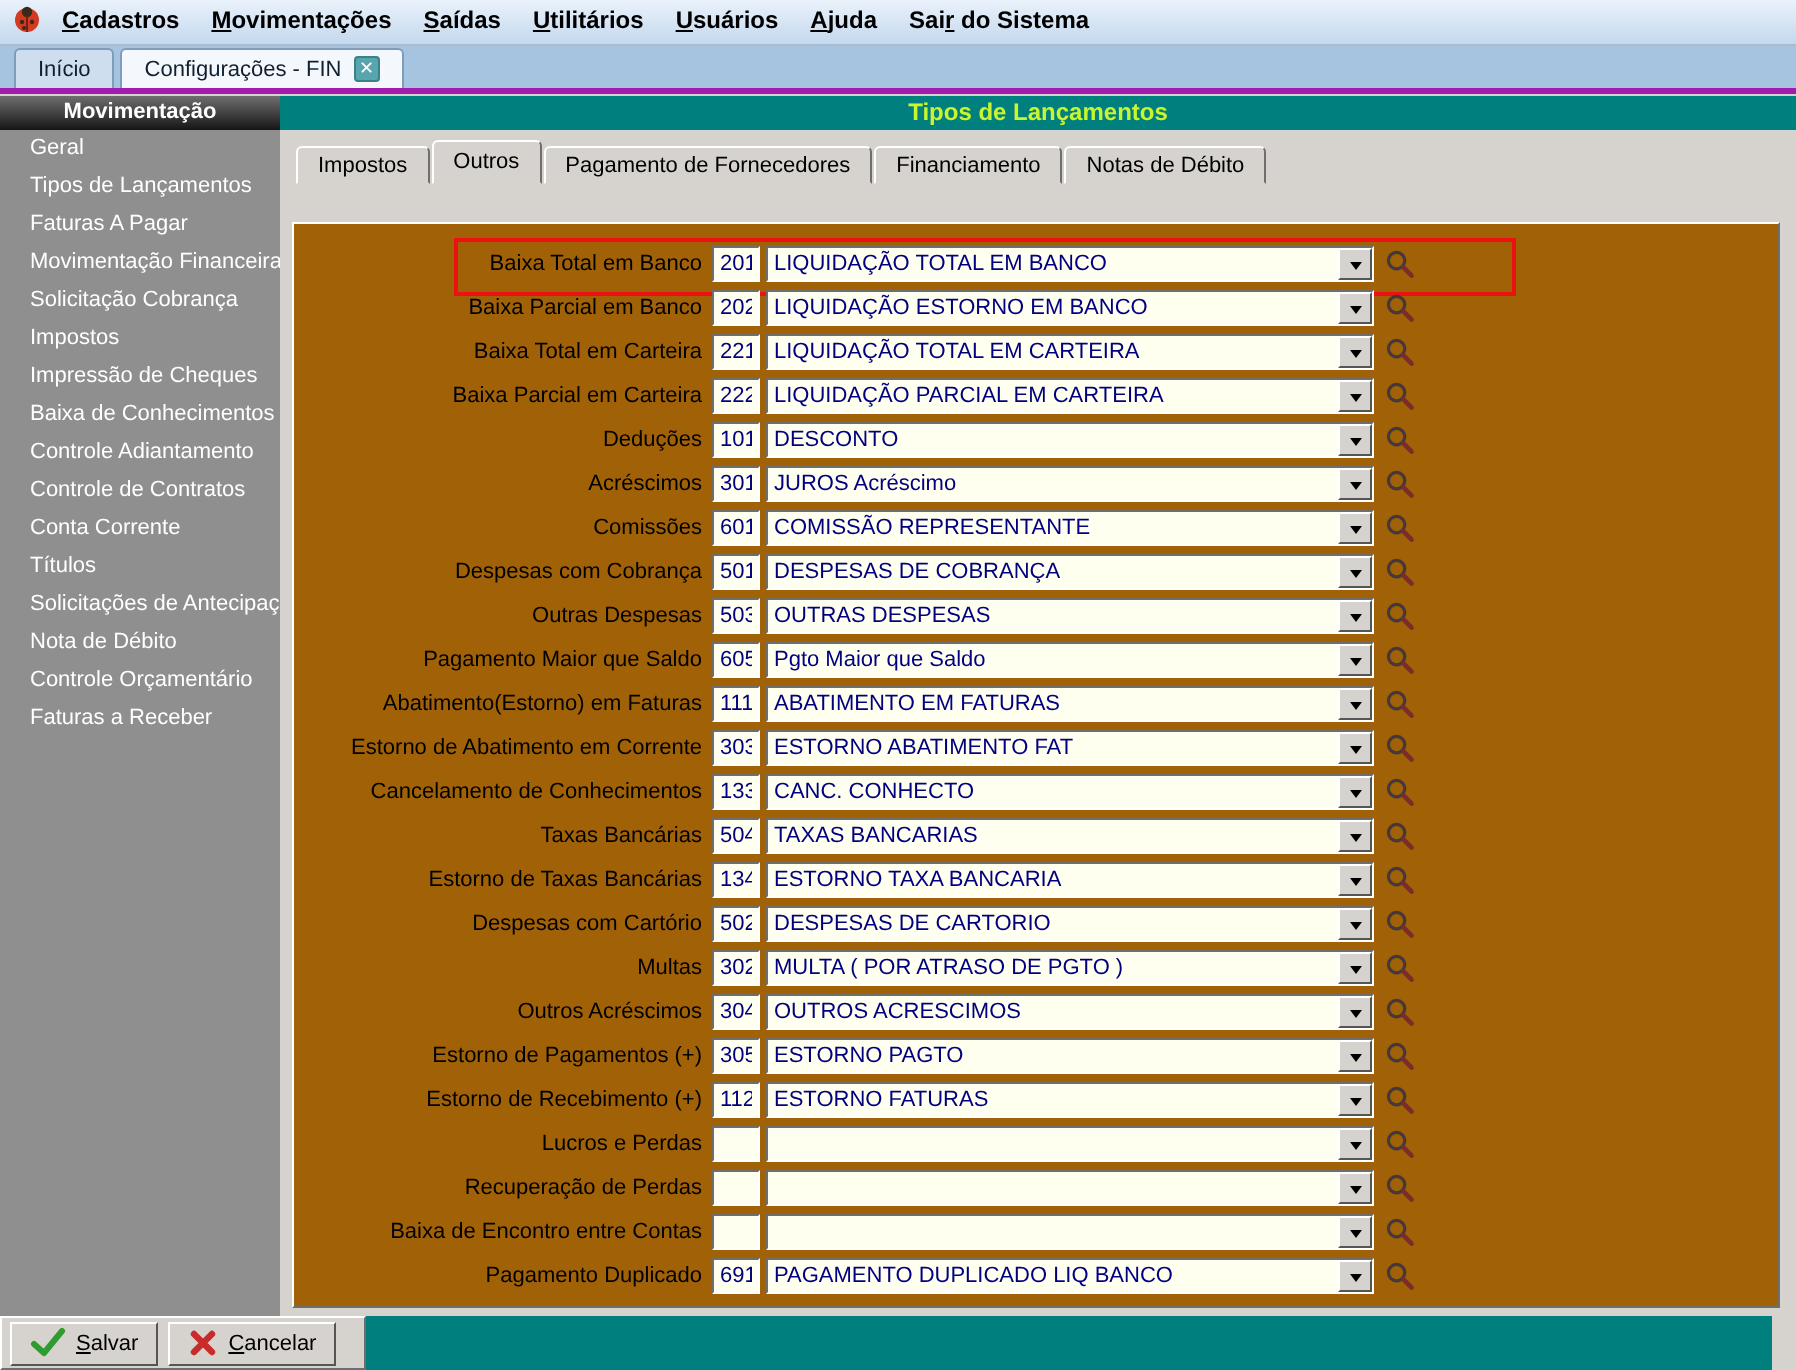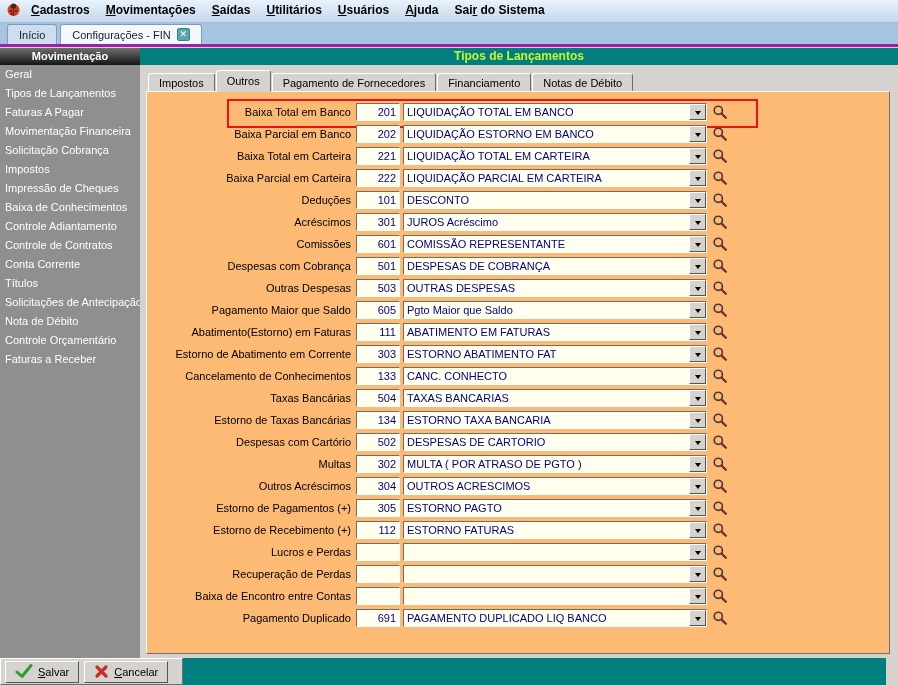--- a/index.html
+++ b/index.html
@@ -22,39 +22,39 @@
   .doc-tab.active { background:#f4f8fc; }
   .tab-close { width:13px; height:13px; background:#57a6ad; border:1px solid #3c8188; border-radius:2px;
                color:#fff; font-size:9px; line-height:11px; text-align:center; cursor:default; }
 
   
   .main { position:absolute; top:48px; left:0; right:0; bottom:27px; display:flex; }
 
   .sidebar { width:140px; background:var(--sidebar_bg,#8f8f8f); display:flex; flex-direction:column; flex:0 0 140px; }
   .sidebar-title { height:17px; line-height:17px; background:linear-gradient(#6e6e6e,#151515);
                    color:#fff; font-size:11px; font-weight:bold; text-align:center; }
-  .side-item { height:19px; line-height:19px; padding-left:5px; color:#fff; font-size:11px; white-space:nowrap; overflow:hidden; cursor:default; }
+  .side-item { height:19px; line-height:19px; padding-left:15px; color:#fff; font-size:11px; white-space:nowrap; overflow:hidden; cursor:default; }
 
   .content { flex:1; display:flex; flex-direction:column; background:#d6d3ce; min-width:0; }
   .panel-header { height:17px; line-height:17px; background:var(--header_bg,#007f7f);
                   color:var(--header_text,#c8f430); font-size:12px; font-weight:bold; text-align:center; }
 
   .tab-area { flex:1; margin:5px 8px 4px 6px; display:flex; flex-direction:column; min-height:0; }
   .ptab-row { display:flex; align-items:flex-end; height:21px; padding-left:2px; }
   .ptab { font-size:11px; color:#000; background:#d6d3ce; padding:3px 10px 2px;
           border:1px solid; border-color:#fff #6e6e6e transparent #fff; border-radius:3px 3px 0 0;
           margin-right:1px; position:relative; top:1px; z-index:1; cursor:default; white-space:nowrap; }
   .ptab.active { top:0; padding-top:4px; padding-bottom:4px; z-index:3; border-bottom:1px solid #d6d3ce; margin-bottom:-1px; }
-  .tab-body { flex:1; background:#fdba74; border:1px solid; border-color:#fff #6e6e6e #6e6e6e #fff;
-              padding:9px 0 0 2px; position:relative; z-index:2; }
+  .tab-body { flex:1; background:#a16207; border:1px solid; border-color:#fff #6e6e6e #6e6e6e #fff;
+              padding:9px 0 0 2px; position:relative; z-index:2;margin-top:20px; }
 
   
   .row { display:flex; align-items:center; height:22px; position:relative; }
   .row-label { width:205px; text-align:right; padding-right:3px; font-size:11px; color:#000; white-space:nowrap; }
-  .code-input { width:44px; height:18px; margin-left:2px; background:var(--input_bg,#fffff0);
+  .code-input { width:24px; height:18px; margin-left:2px; background:var(--input_bg,#fffff0);
                 border:1px solid; border-color:#6e6e6e #fff #fff #6e6e6e;
                 font:11px "Liberation Sans", sans-serif; color:var(--value_text,#000080);
                 text-align:right; padding:0 3px; }
   .dropdown { width:304px; height:18px; margin-left:3px; background:var(--input_bg,#fffff0);
               border:1px solid; border-color:#6e6e6e #fff #fff #6e6e6e; display:flex; align-items:stretch; cursor:default; }
   .dd-text { flex:1; font-size:11px; color:var(--value_text,#000080); line-height:16px; padding:0 3px;
              white-space:nowrap; overflow:hidden; }
   .dd-btn { width:17px; background:#d6d3ce; border:1px solid; border-color:#fff #555 #555 #fff;
             display:flex; align-items:center; justify-content:center; }
   .dd-arrow { width:0; height:0; border:3px solid transparent; border-top:4px solid #000; margin-top:4px; }

